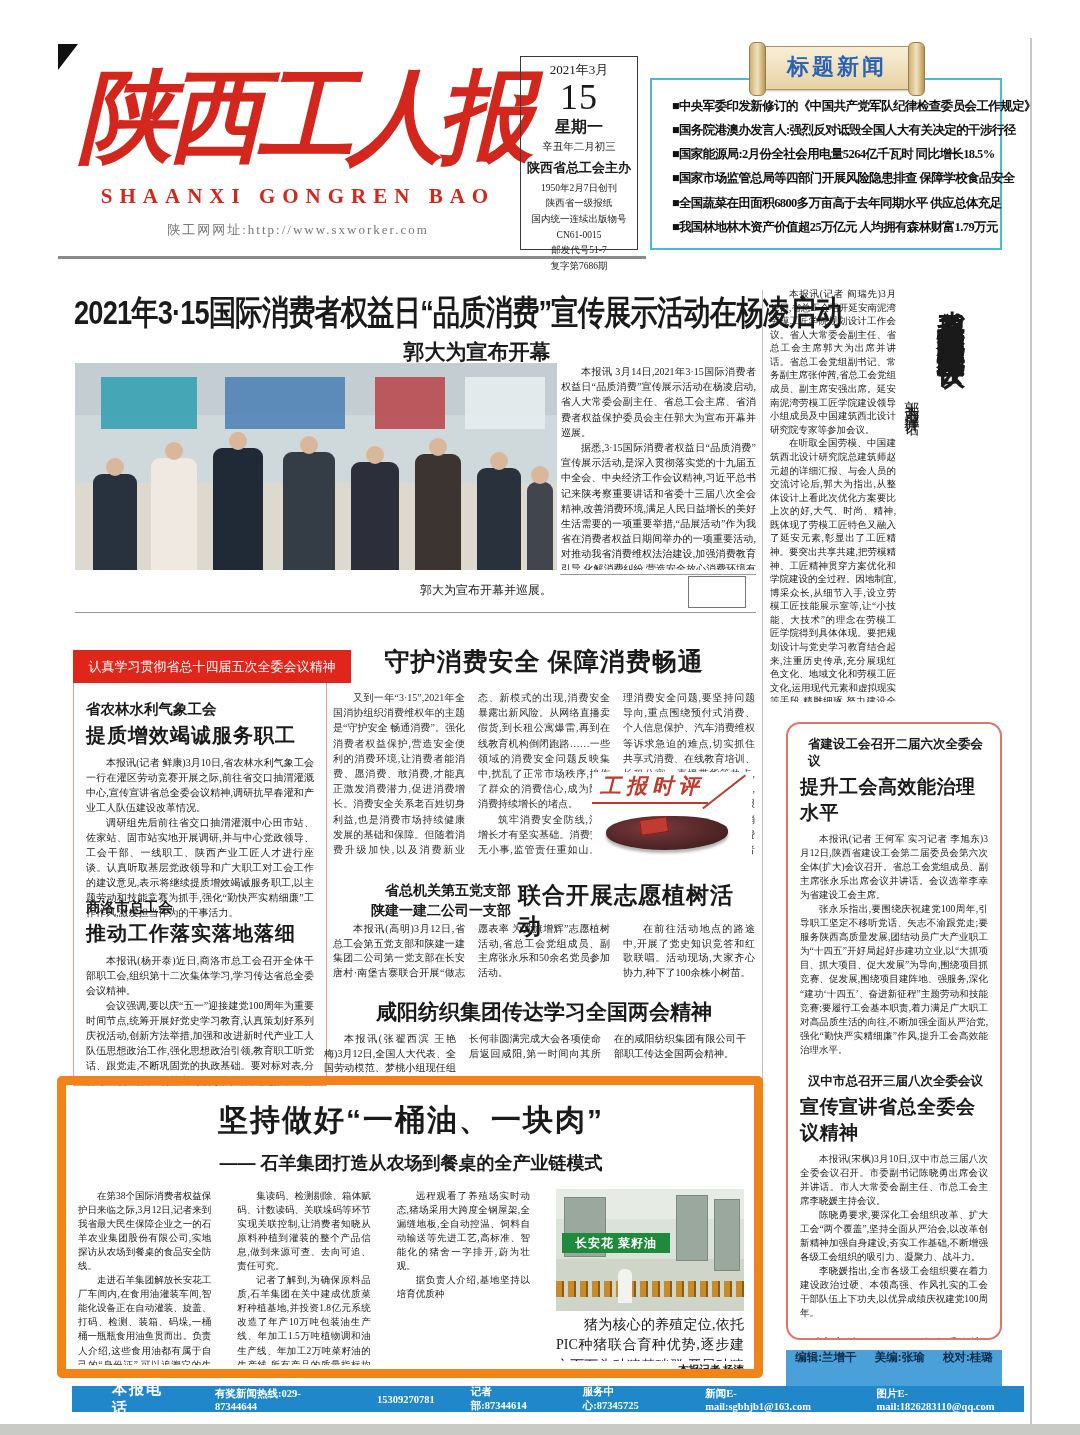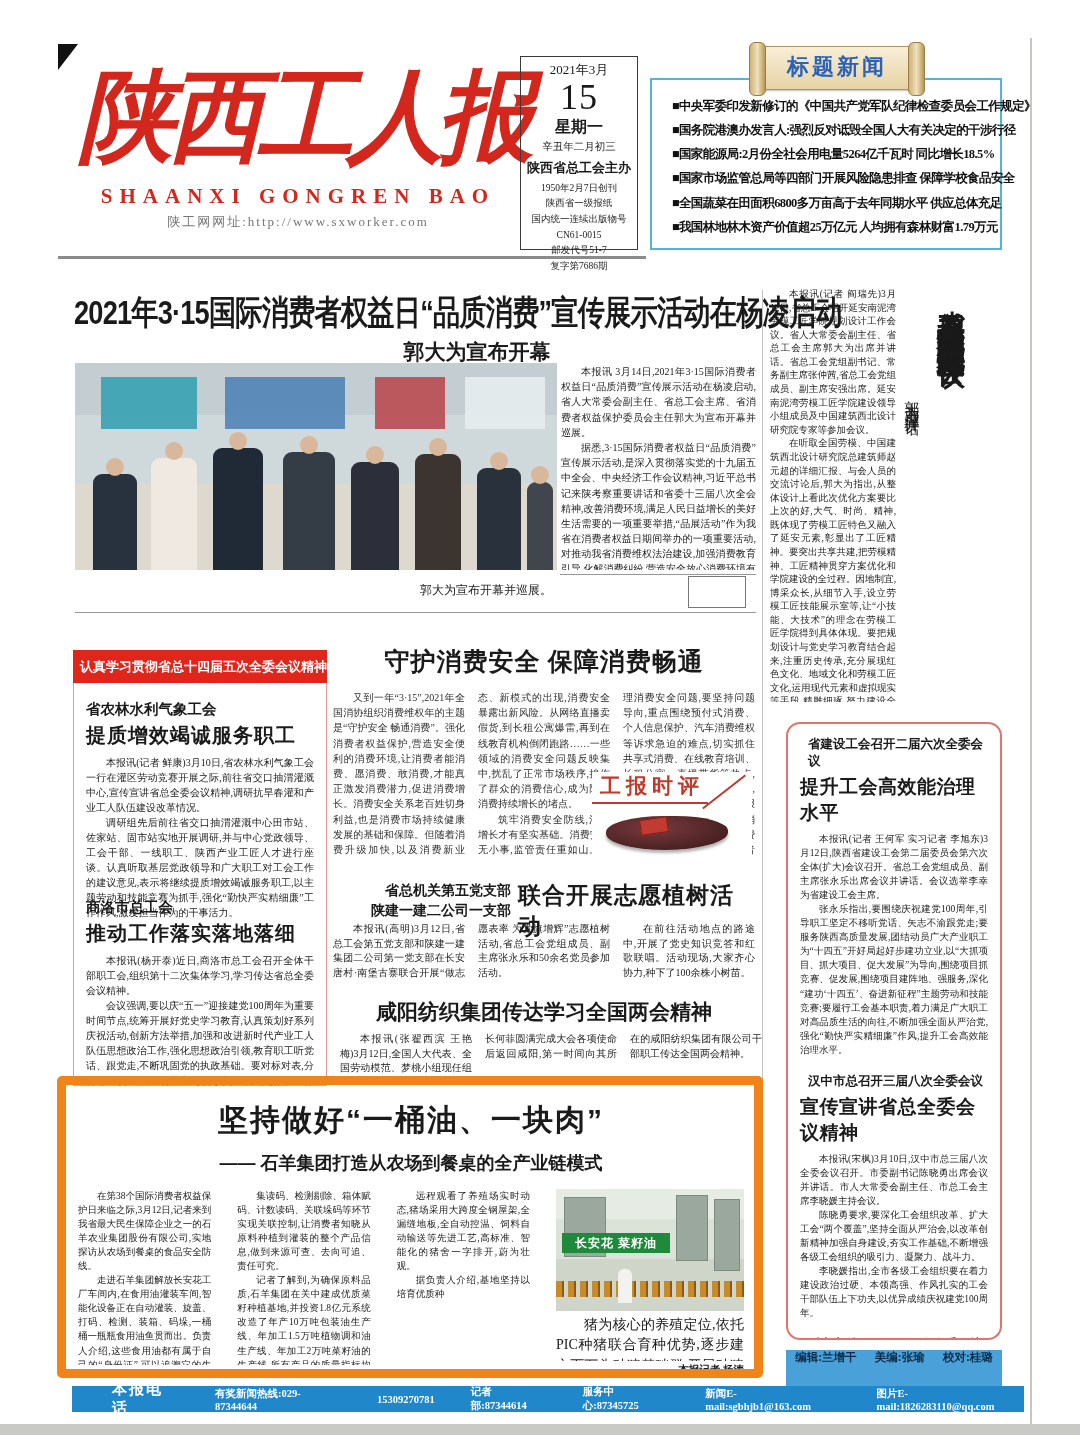--- a/index.html
+++ b/index.html
@@ -8,21 +8,21 @@
   .abs{position:absolute;}
   .sans{font-family:"Liberation Sans", sans-serif;}
   .j{text-align:justify;}
   p{margin:0;text-indent:2em;}
   
   #corner-mark{left:58px;top:44px;width:0;height:0;border-top:26px solid #111;border-right:20px solid transparent;}
   #masthead{left:78px;top:52px;width:440px;text-align:center;}
   #masthead .cn{font-size:96px;line-height:1.35;font-weight:bold;color:#d3261c;letter-spacing:-6px;
         font-style:italic;transform:scaleY(1.05);white-space:nowrap;}
   #masthead .latin{font-size:21px;font-weight:bold;color:#d3261c;letter-spacing:7px;margin-top:2px;}
-  #masthead .web{font-size:13px;color:#777;letter-spacing:2px;margin-top:4px;}
+  #masthead .web{font-size:13px;color:#777;letter-spacing:2px;margin-top:12px;}
   #datebox{left:520px;top:56px;width:118px;height:194px;border:1px solid #3a3a3a;text-align:center;
         padding-top:4px;box-sizing:border-box;}
   #datebox .ym{font-size:13px;}
   #datebox .day{font-size:36px;line-height:1.05;letter-spacing:1px;}
   #datebox .wk{font-size:16px;font-weight:bold;}
   #datebox .lunar{font-size:10.5px;margin-top:2px;}
   #datebox .org{font-size:13px;font-weight:bold;margin:5px 0 4px;}
   #datebox .sm{font-size:9.5px;line-height:1.65;color:#222;}
   #header-rule{left:58px;top:256px;width:588px;height:3px;background:#8b8b8b;}
   
@@ -50,46 +50,46 @@
   #rule-b{left:75px;top:612px;width:681px;height:1px;background:#999;}
   #lead-body{left:561px;top:364px;width:195px;height:206px;font-size:10px;line-height:1.52;overflow:hidden;}
   
   #vrule-1{left:762px;top:290px;width:1px;height:790px;background:#c2c2c2;}
   #right-body{left:770px;top:288px;width:126px;height:414px;font-size:9.5px;line-height:1.43;overflow:hidden;}
   #right-vtitle{left:930px;top:288px;height:398px;writing-mode:vertical-rl;font-size:28px;font-weight:bold;
         line-height:1.45;letter-spacing:2px;}
   #right-vsub{left:902px;top:388px;height:240px;writing-mode:vertical-rl;font-size:15px;letter-spacing:3px;}
   
   #left-box{left:73px;top:650px;width:254px;height:436px;border:1.5px solid #e59a94;box-sizing:border-box;}
-  #left-banner{left:73px;top:650px;width:254px;height:33px;background:#e0251b;color:#fff;
-        text-align:right;line-height:33px;font-size:13px;font-weight:bold;letter-spacing:0;}
+  #left-banner{left:73px;top:650px;width:278px;height:33px;background:#e0251b;color:#fff;
+        text-align:center;line-height:33px;font-size:13px;font-weight:normal;letter-spacing:0;}
   .lc-art{position:absolute;left:86px;width:228px;}
   .kicker{font-size:14.5px;font-weight:bold;}
   .lc-head{font-size:20px;font-weight:bold;margin:3px 0 6px;letter-spacing:1px;}
   .body10{font-size:10px;line-height:1.5;}
   
   #comm-head{left:333px;top:645px;width:422px;text-align:center;font-size:25px;font-weight:bold;letter-spacing:1px;}
   #comm-body{left:333px;top:690px;width:422px;height:182px;column-count:3;column-gap:13px;
         font-size:10px;line-height:1.52;overflow:hidden;color:#2d2d2d;}
   #comm-stamp{left:592px;top:772px;width:160px;height:92px;background:#fff;}
-  #comm-stamp .txt{font-size:21px;font-weight:bold;color:#c0392b;letter-spacing:5px;
+  #comm-stamp .txt{font-size:21px;font-weight:bold;font-style:italic;color:#c0392b;letter-spacing:5px;
         border-bottom:2px solid #c0392b;display:inline-block;padding:0 4px 2px 8px;}
   #comm-stamp .pen{position:absolute;right:6px;top:2px;width:54px;height:2px;background:#c0392b;
         transform:rotate(-38deg);transform-origin:right bottom;}
   #comm-stamp .stone{position:absolute;left:14px;top:44px;width:122px;height:34px;border-radius:50% 45% 55% 50%;
         background:radial-gradient(ellipse at 40% 35%,#7a3a40,#46201f 75%);box-shadow:0 3px 3px rgba(0,0,0,.3);}
   #comm-stamp .book{position:absolute;left:48px;top:46px;width:26px;height:14px;background:#c23b30;
         border:1px solid #7e1f18;transform:rotate(-8deg);}
   
   #tree-kicker{left:333px;top:880px;width:178px;text-align:right;font-size:14px;font-weight:bold;line-height:1.45;}
   #tree-head{left:518px;top:880px;width:238px;font-size:23px;font-weight:bold;letter-spacing:1px;}
   #tree-body{left:333px;top:922px;width:422px;height:68px;column-count:3;column-gap:13px;
         font-size:10px;line-height:1.45;overflow:hidden;}
   #xy-head{left:333px;top:998px;width:422px;text-align:center;font-size:21px;font-weight:bold;}
-  #xy-body{left:340px;top:1032px;width:422px;height:46px;column-count:3;column-gap:13px;
+  #xy-body{left:324px;top:1032px;width:422px;height:46px;column-count:3;column-gap:13px;
         font-size:10px;line-height:1.45;overflow:hidden;}
   
   #right-boxes{left:786px;top:722px;width:216px;height:618px;border:2px solid #e0746a;border-radius:14px;
         box-sizing:border-box;padding:12px 12px;overflow:hidden;}
   .rb-art{margin-bottom:16px;}
   .rb-kicker{font-size:12.5px;font-weight:bold;margin-left:8px;}
   .rb-head{font-size:19px;font-weight:bold;margin:4px 0 6px;letter-spacing:.5px;}
   .rb-body{font-size:9.5px;line-height:1.48;}
   #editor-bar{left:786px;top:1350px;width:216px;height:39px;background:#4aa0d8;color:#0c2c49;
         display:flex;align-items:flex-start;justify-content:space-around;font-size:11.5px;font-weight:bold;}

